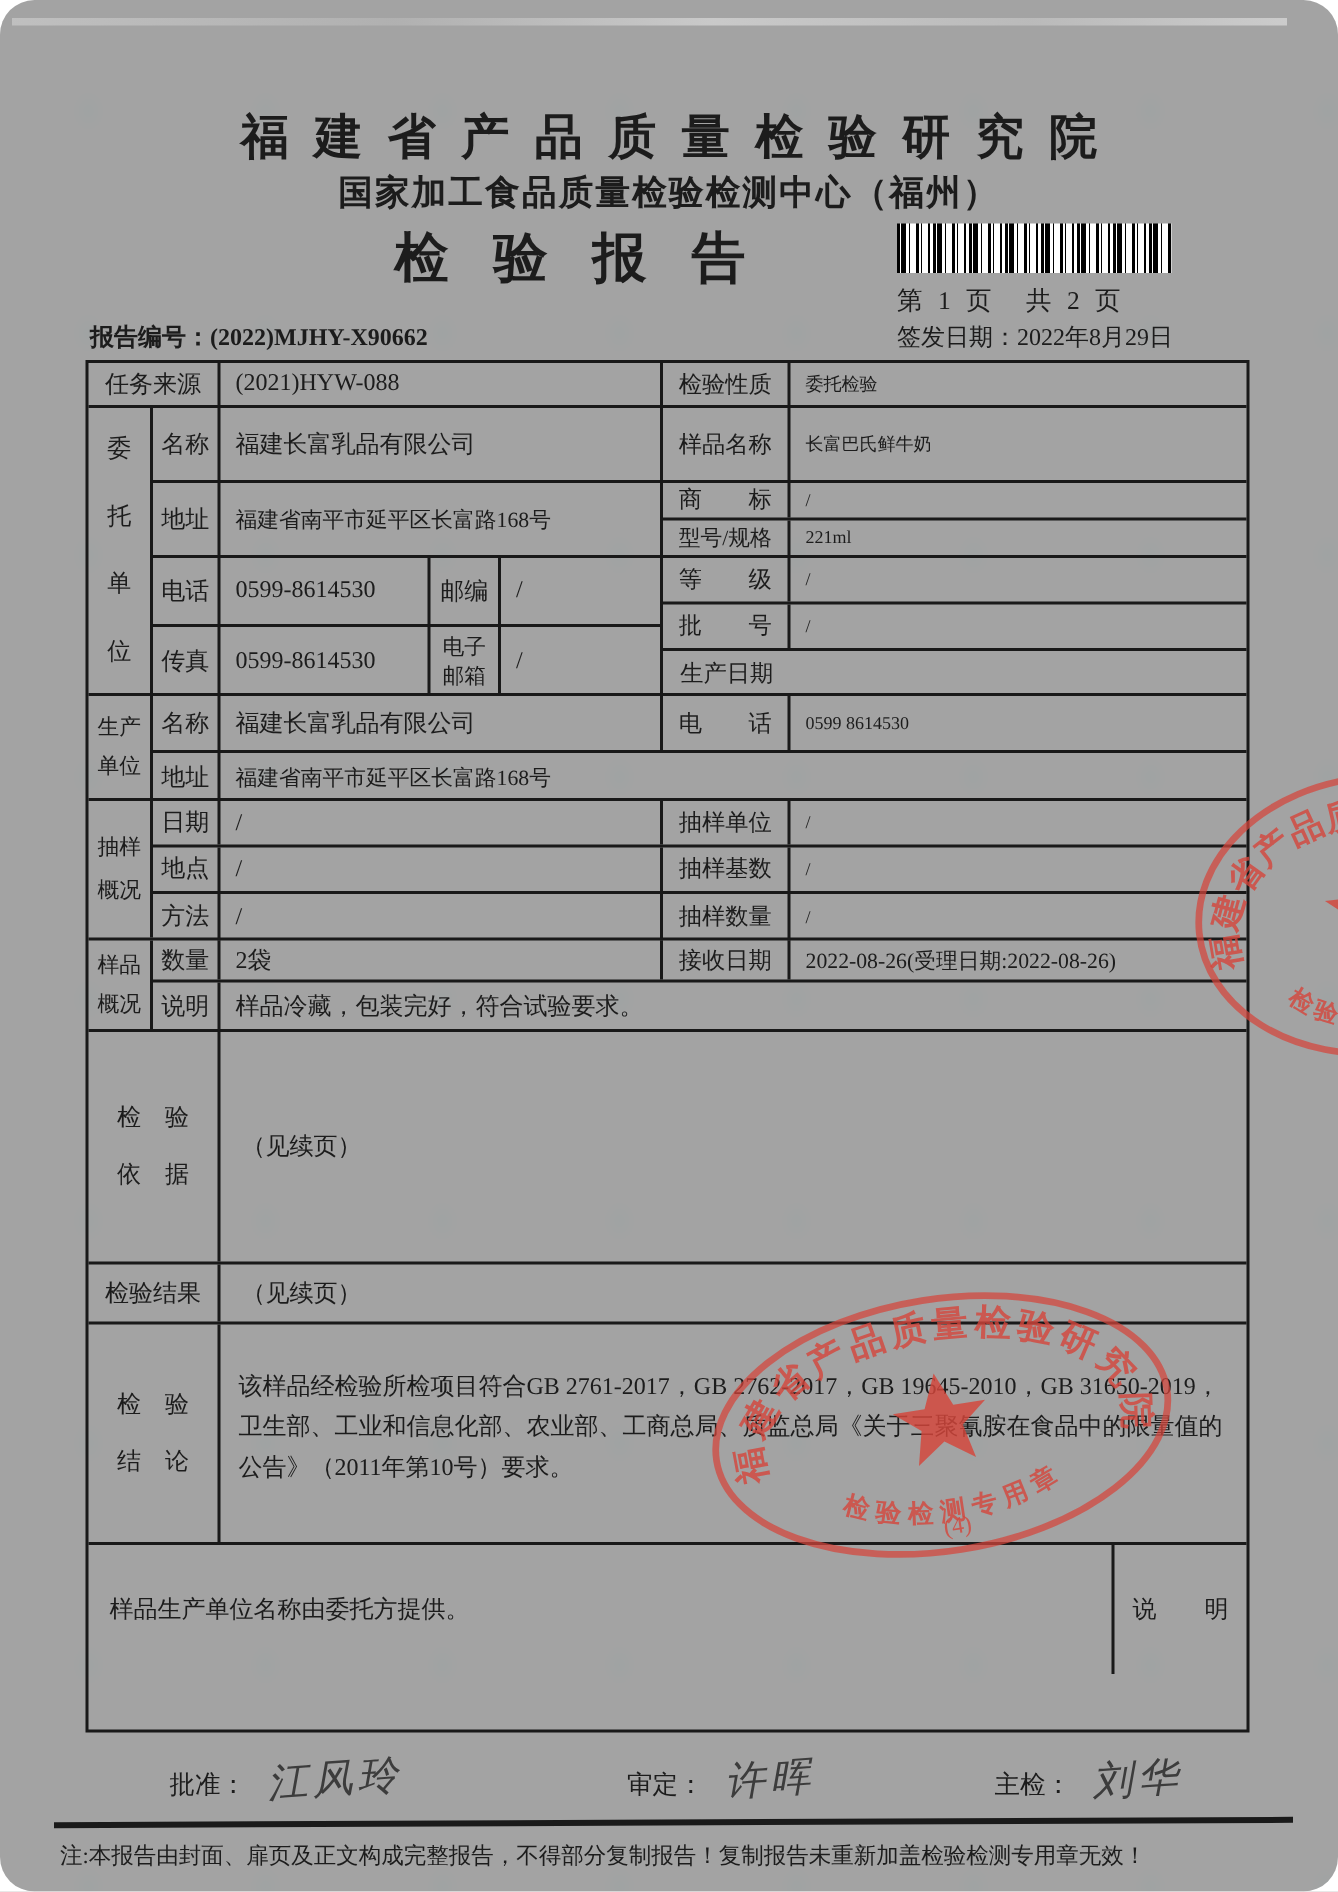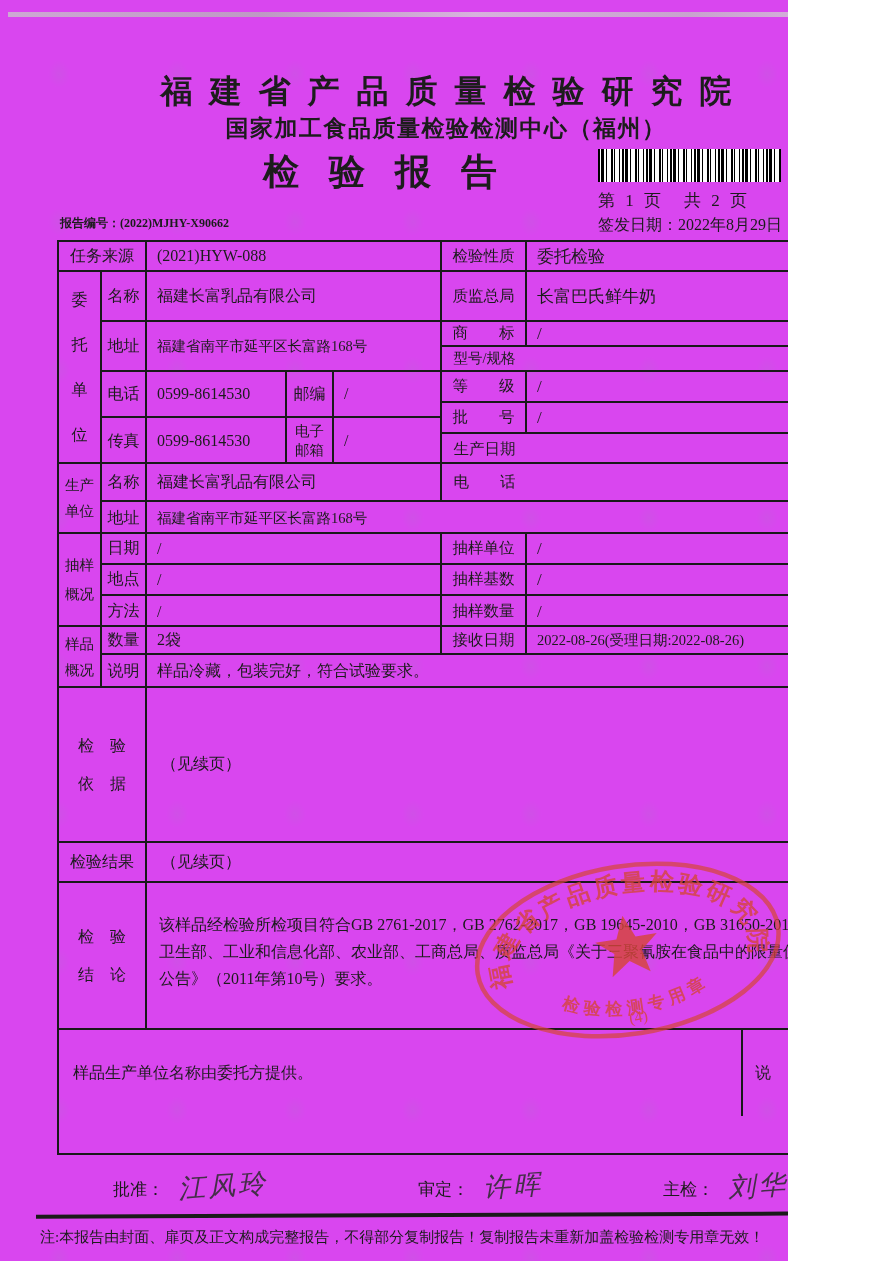--- a/index.html
+++ b/index.html
@@ -1,53 +1,53 @@
 <!DOCTYPE html>
 <html><head>
 <meta charset="utf-8">
 <style>
   html,body{margin:0;padding:0;background:#fff;}
-  .page{position:relative;width:788px;height:1261px;background:#d946ef;overflow:hidden;
-        font-family:"Liberation Serif","DejaVu Serif",serif;color:#1c1c1c;}
+  .page{position:relative;width:892px;height:1261px;background:#a3a3a3;overflow:hidden;
+        font-family:"Liberation Serif","DejaVu Serif",serif;color:#1c1c1c;border-radius:23px;}
   
   .watermark{position:absolute;inset:0;opacity:.10;pointer-events:none;
     background-image:radial-gradient(ellipse 16px 20px at 50% 50%, #7fa0a6 0%, rgba(127,160,166,0) 70%);
     background-size:118px 148px;}
   .scanline{position:absolute;top:12px;left:8px;width:850px;height:5px;opacity:.75;
     background:linear-gradient(90deg,#c9c9c9,#b5b5b5 30%,#d6d6d6 55%,#c2c2c2 80%,#d9d9d9);}
   
   .org{position:absolute;top:70px;left:0;width:892px;text-align:center;font-size:32px;font-weight:bold;
        letter-spacing:17px;padding-left:17px;box-sizing:border-box;white-space:nowrap;}
   .center-name{position:absolute;top:113px;left:0;width:892px;text-align:center;font-size:23px;
        font-weight:bold;letter-spacing:1.5px;}
   .title{position:absolute;top:148px;left:0;width:760px;text-align:center;font-size:36px;font-weight:bold;
        letter-spacing:30px;padding-left:30px;box-sizing:border-box;}
   .barcode{position:absolute;left:598px;top:149px;width:183px;height:33px;
     background:repeating-linear-gradient(90deg,#000 0 2px,#fff 2px 3px,#000 3px 6px,#fff 6px 8px,
       #000 8px 9px,#fff 9px 13px,#000 13px 15px,#fff 15px 16px,#000 16px 17px,#fff 17px 21px,#000 21px 22px,#fff 22px 24px);}
   .pageno{position:absolute;left:598px;top:189px;font-size:17px;letter-spacing:3px;}
   .issue{position:absolute;left:598px;top:215px;font-size:16px;}
-  .repno{position:absolute;left:60px;top:215px;font-size:12px;font-weight:bold;}
+  .repno{position:absolute;left:60px;top:215px;font-size:16px;font-weight:bold;}
   
   .t{position:absolute;left:57px;top:240px;width:776px;height:915px;border:2px solid #191919;
      box-sizing:border-box;display:flex;flex-direction:column;font-size:16px;}
   .row,.sec{display:flex;box-sizing:border-box;border-bottom:2px solid #191919;flex:none;}
   .t > :last-child{border-bottom:none;}
   .col{display:flex;flex-direction:column;flex:1;min-width:0;}
   .col > .row:last-child{border-bottom:none;}
   .cell{display:flex;align-items:center;box-sizing:border-box;border-right:2px solid #191919;
         padding:2px 6px;overflow:hidden;min-width:0;}
   .cell:last-child{border-right:none;}
   .lab{justify-content:center;white-space:pre-line;padding:2px 2px;}
   .val{padding-left:10px;}
   .grp{width:43px;flex:none;}
   .sub{width:45px;flex:none;}
   .lv{width:295px;flex:none;}
   .rl{width:85px;flex:none;font-size:15.5px;}
-  .rv{flex:1;font-size:17px;}
+  .rv{flex:1;font-size:12px;}
   .w88{width:88px;flex:none;}
   .leftpart{width:340px;flex:none;display:flex;flex-direction:column;border-right:2px solid #191919;box-sizing:border-box;}
   .leftpart > .row:last-child{border-bottom:none;}
   .rightpart{flex:1;display:flex;flex-direction:column;min-width:0;}
   .rightpart > .row:last-child{border-bottom:none;}
   .lh45{line-height:45px;} .lh27{line-height:26px;} .lh29{line-height:29px;}
   .conc{align-items:flex-start;padding:28px 16px 0 12px;line-height:27px;display:block;}
   .sm{font-size:14.5px;}
   
   .sig-row{position:absolute;left:0;top:1168px;width:892px;height:40px;font-size:17px;}
@@ -113,29 +113,30 @@
         <div class="row" style="height:46px">
           <div class="cell lab sub">传真</div>
           <div class="cell val" style="width:140px;flex:none">0599-8614530</div>
           <div class="cell lab sm" style="width:47px;flex:none">电子
 邮箱</div>
           <div class="cell val" style="flex:1">/</div>
         </div>
       </div>
       <div class="rightpart">
         <div class="row" style="height:50px">
-          <div class="cell lab rl">质监总局</div>
+          <div class="cell lab rl">样品名称</div>
           <div class="cell val rv">长富巴氏鲜牛奶</div>
         </div>
         <div class="row" style="height:25px">
           <div class="cell lab rl">商　　标</div>
           <div class="cell val rv">/</div>
         </div>
         <div class="row" style="height:25px">
           <div class="cell lab rl sm">型号/规格</div>
+          <div class="cell val rv">221ml</div>
         </div>
         <div class="row" style="height:31px">
           <div class="cell lab rl">等　　级</div>
           <div class="cell val rv">/</div>
         </div>
         <div class="row" style="height:31px">
           <div class="cell lab rl">批　　号</div>
           <div class="cell val rv">/</div>
         </div>
         <div class="row" style="height:30px">
@@ -145,20 +146,21 @@
     </div>
 
     <div class="sec" style="height:70px">
       <div class="cell lab grp lh27 sm">生产
 单位</div>
       <div class="col">
         <div class="row" style="height:38px">
           <div class="cell lab sub">名称</div>
           <div class="cell val lv">福建长富乳品有限公司</div>
           <div class="cell lab rl">电　　话</div>
+          <div class="cell val rv">0599 8614530</div>
         </div>
         <div class="row" style="height:32px">
           <div class="cell lab sub">地址</div>
           <div class="cell val sm" style="flex:1">福建省南平市延平区长富路168号</div>
         </div>
       </div>
     </div>
 
     <div class="sec" style="height:93px">
       <div class="cell lab grp lh29 sm">抽样

